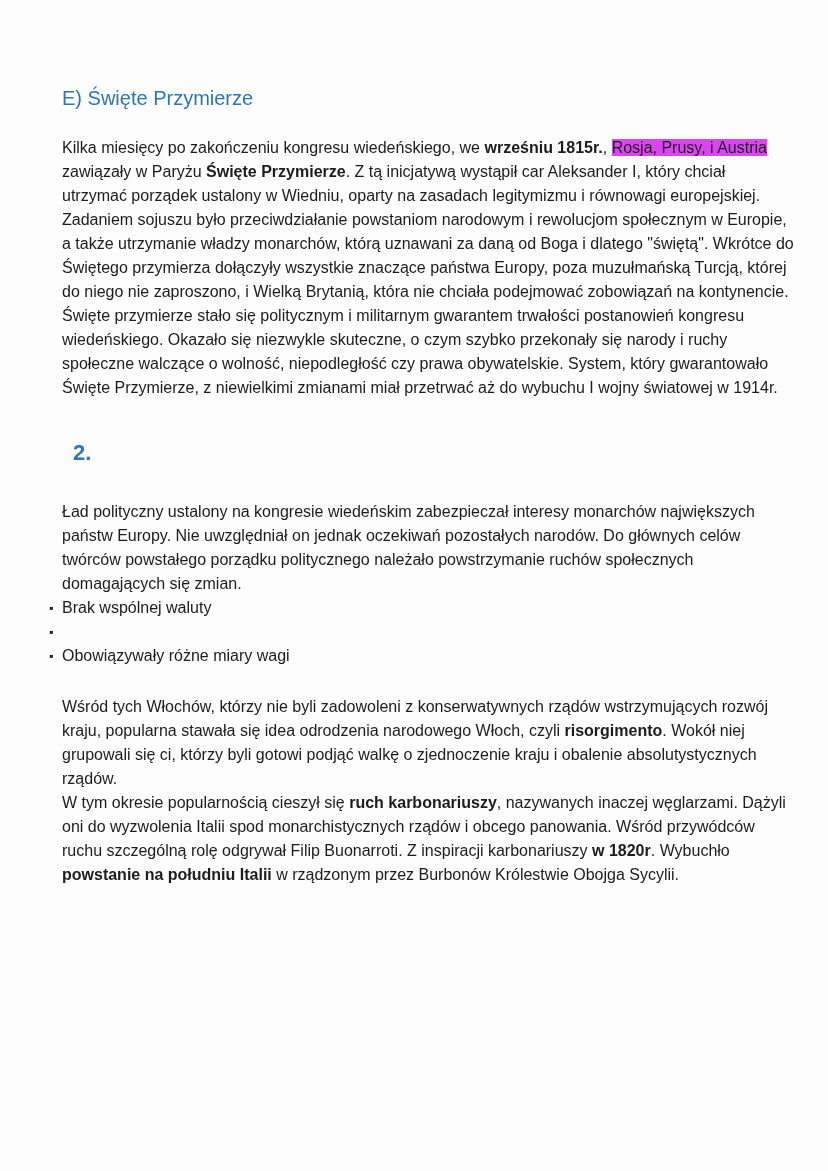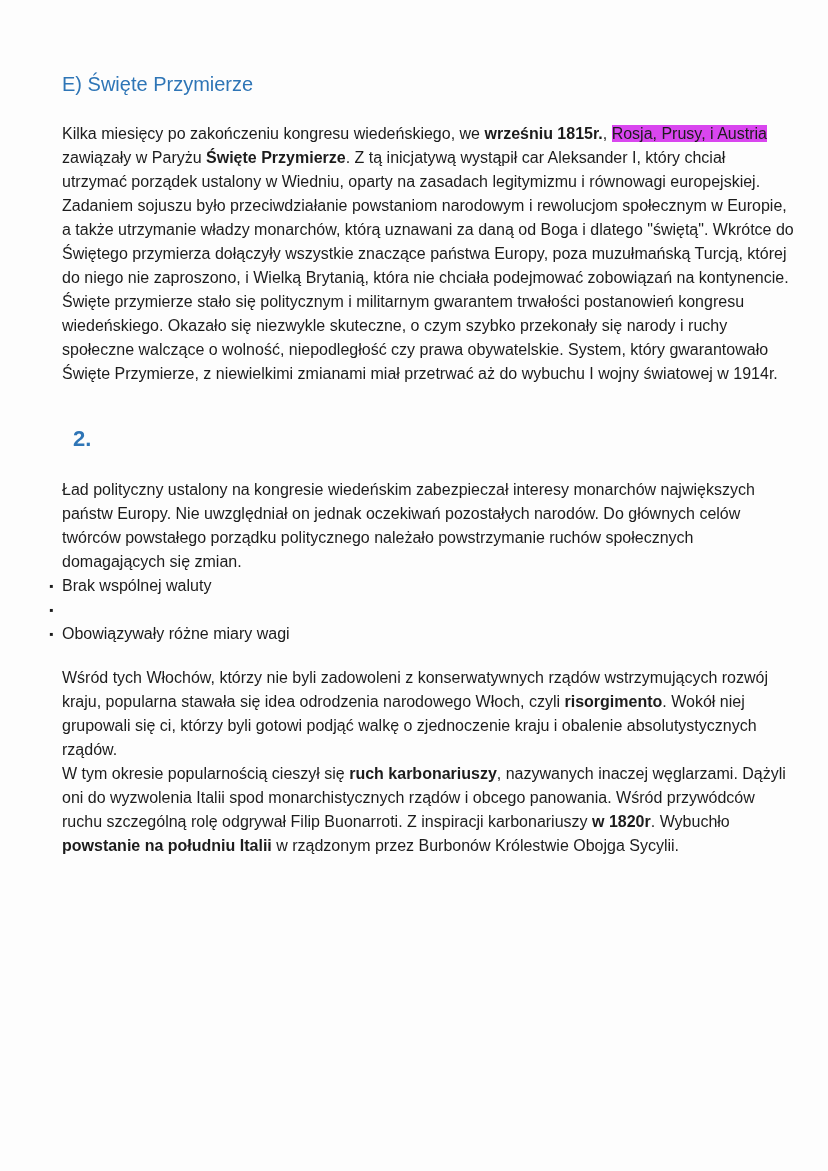--- a/index.html
+++ b/index.html
@@ -13,21 +13,21 @@
   .page {
     position: relative;
     width: 828px;
     height: 1171px;
     background: #fdfdfd;
     color: #1c1c1c;
   }
   .content {
     position: absolute;
     left: 62px;
-    top: 0;
+    top: 14px;
     width: 732px;
     padding-top: 72px;
   }
   .sub-heading {
     font-size: 20px;
     line-height: 24px;
     font-weight: 400;
     color: #2e75b6;
   }
   .para {
@@ -42,21 +42,21 @@
   .section-heading {
     margin-top: 40px;
     margin-left: 11px;
     display: flex;
     gap: 15px;
     font-size: 22px;
     line-height: 26px;
     font-weight: 700;
     color: #2e75b6;
   }
-  .para-intro { margin-top: 26px; }
+  .para-intro { margin-top: 34px; }
   .heading-a { margin-top: 20px; }
   .para-against { margin-top: 25px; }
   .problems-title {
     margin-top: 19px;
     font-size: 16px;
     line-height: 24px;
     font-weight: 700;
   }
   ul.bullets {
     list-style: none;
@@ -68,21 +68,21 @@
     font-size: 16px;
     line-height: 24px;
   }
   ul.bullets .marker {
     width: 13px;
     flex: 0 0 13px;
     font-size: 12px;
     line-height: 24px;
     color: #1c1c1c;
   }
-  .para-risorgimento { margin-top: 20px; }
+  .para-risorgimento { margin-top: 27px; }
   .para-carbonari { margin-top: 0; }
 </style>
 </head>
 <body>
 
 <div class="page">
   <div class="content">
 
     <div class="sub-heading">E) Święte Przymierze</div>
 

